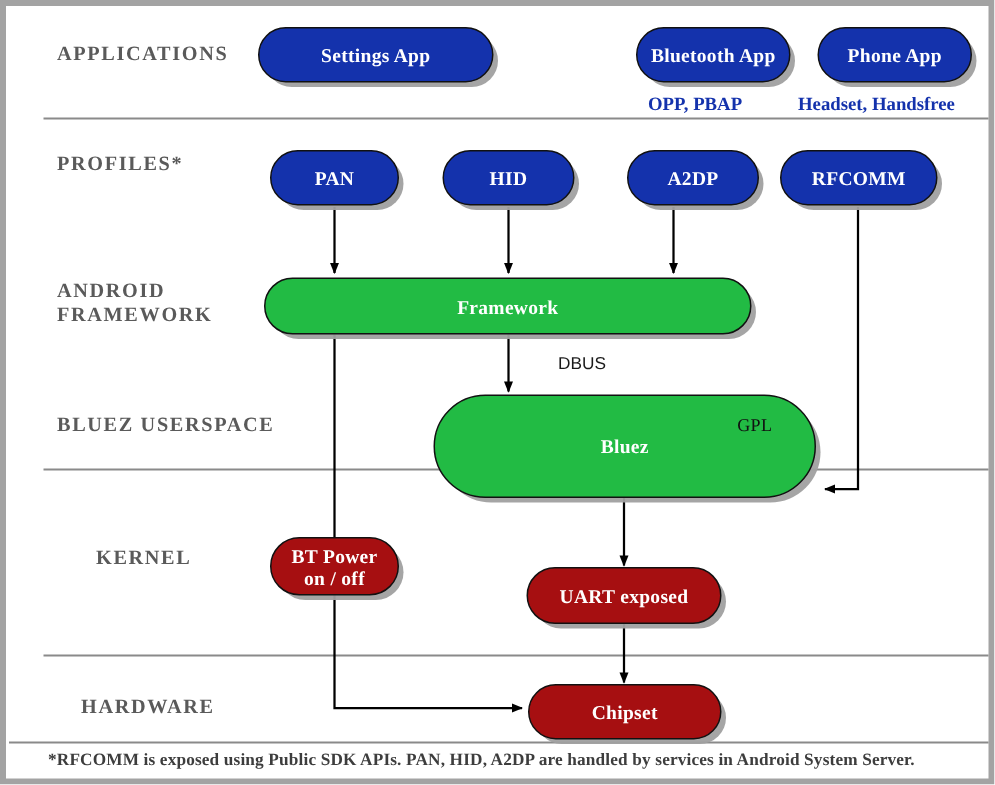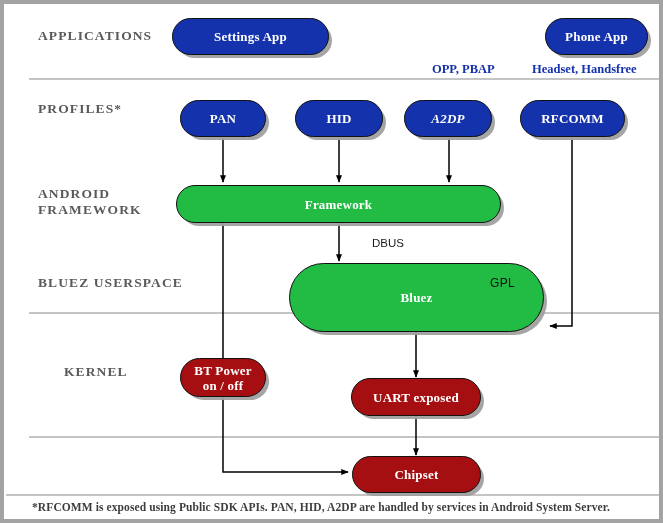--- a/index.html
+++ b/index.html
@@ -64,21 +64,21 @@
   .pill.red   { background: #a60f11; align-items: center; }
   .pill-text { display: block; padding: 0 8px; }
 
   
   .pill.green .pill-text { font-size: 13px; }
 
   
   .gpl-tag {
     position: absolute;
     color: #111111;
-    font-family: Liberation Sans, sans-serif;
+    font-family: Liberation Serif, serif;
     font-size: 12px;
     font-weight: 400;
     letter-spacing: 0.3px;
   }
   
   .anno-blue {
     position: absolute;
     color: #1432ac;
     font-family: Liberation Serif, serif;
     font-size: 12.5px;
@@ -144,38 +144,42 @@
   </svg>
 
   <div class="nodes-layer">
 
     <div class="tier-label" style="left:34px; top:24px;">APPLICATIONS</div>
     <div class="tier-label" style="left:34px; top:97px;">PROFILES*</div>
     <div class="tier-label" style="left:34px; top:182px;">ANDROID
 FRAMEWORK</div>
     <div class="tier-label" style="left:34px; top:271px;">BLUEZ USERSPACE</div>
     <div class="tier-label" style="left:60px; top:360px;">KERNEL</div>
+    <div class="tier-label" style="left:50px; top:459px;">HARDWARE</div>
 
     <div class="pill blue" style="left:168px; top:14px; width:157px; height:37px;">
       <span class="pill-text">Settings App</span>
     </div>
+    <div class="pill blue" style="left:420px; top:14px; width:103px; height:37px;">
+      <span class="pill-text">Bluetooth App</span>
+    </div>
     <div class="pill blue" style="left:541px; top:14px; width:103px; height:37px;">
       <span class="pill-text">Phone App</span>
     </div>
 
     <div class="anno-blue" style="left:428px; top:58px;">OPP, PBAP</div>
     <div class="anno-blue" style="left:528px; top:58px;">Headset, Handsfree</div>
 
     <div class="pill blue" style="left:176px; top:96px; width:86px; height:37px;">
       <span class="pill-text">PAN</span>
     </div>
     <div class="pill blue" style="left:291px; top:96px; width:88px; height:37px;">
       <span class="pill-text">HID</span>
     </div>
-    <div class="pill blue" style="left:400px; top:96px; width:88px; height:37px;font-style:italic;">
+    <div class="pill blue" style="left:414px; top:96px; width:88px; height:37px;">
       <span class="pill-text">A2DP</span>
     </div>
     <div class="pill blue" style="left:516px; top:96px; width:105px; height:37px;">
       <span class="pill-text">RFCOMM</span>
     </div>
 
     <div class="pill green" style="left:172px; top:181px; width:325px; height:38px;">
       <span class="pill-text">Framework</span>
     </div>
     <div class="anno-dark" style="left:341px; top:233px;">DBUS</div>

